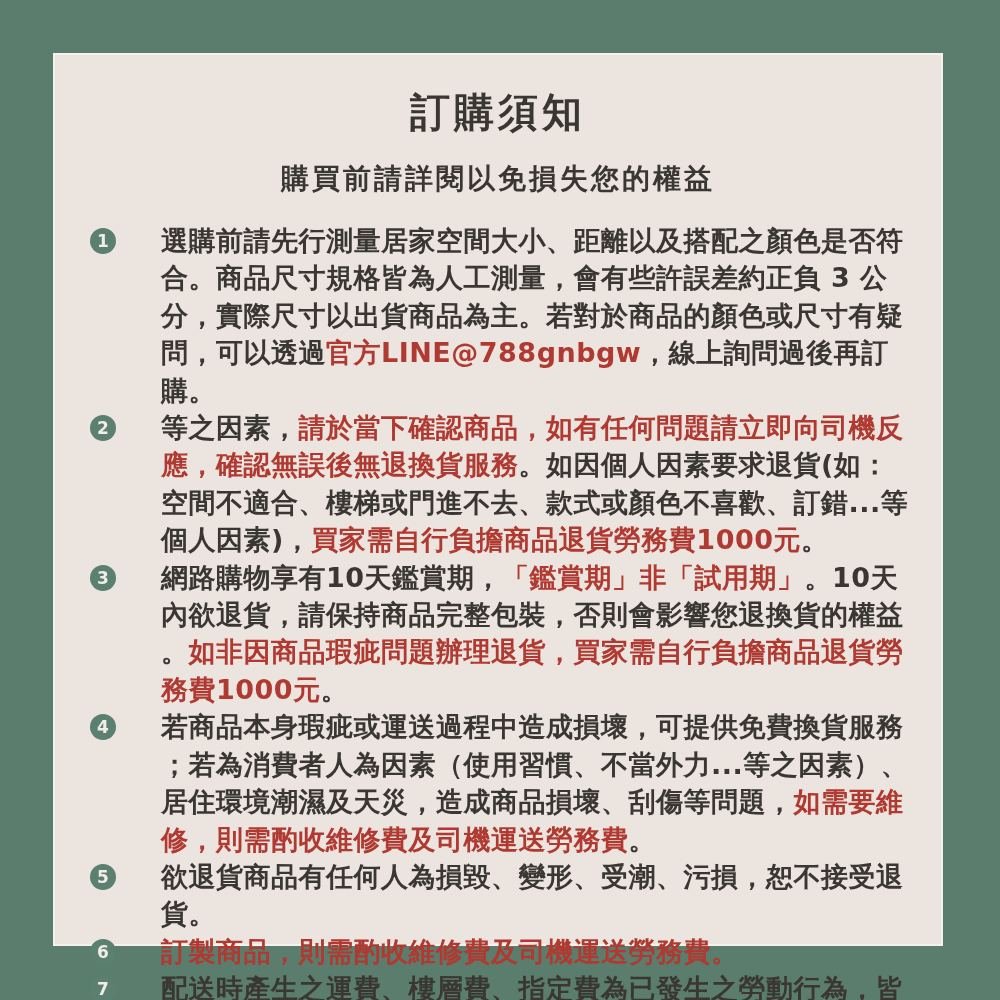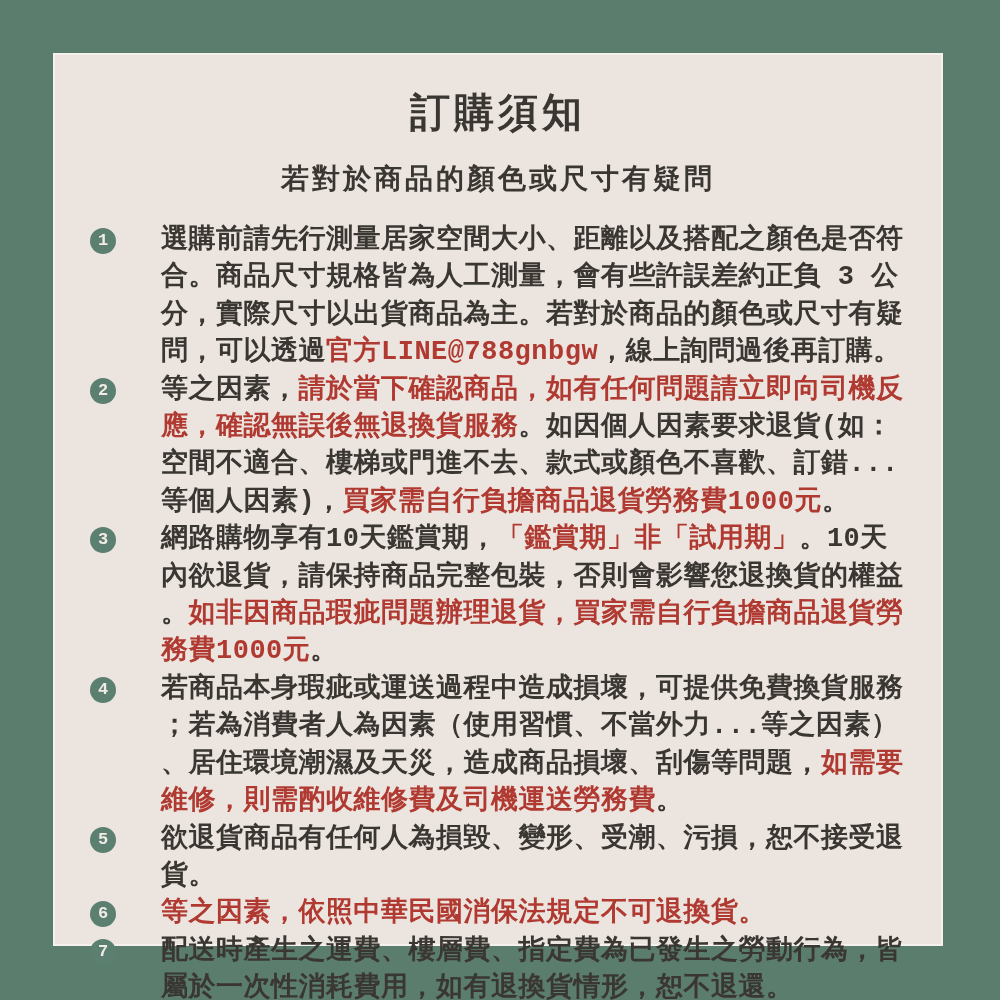--- a/index.html
+++ b/index.html
@@ -1,15 +1,15 @@
 <!DOCTYPE html>
 <html style="--bg-green: #5b7d6d; --panel-cream: #ece5df; --panel-edge: #f6f1ec; --text-dark: #3a3733; --accent-red: #b03a31; --badge-green: #5b7f70; --badge-number: #f2ece6;"><head>
 <meta charset="utf-8">
 <style>
-  * { margin: 0; padding: 0; box-sizing: border-box; font-family: Liberation Mono, monospace; }
+  * { margin: 0; padding: 0; box-sizing: border-box; }
   html, body {
     width: 1000px; height: 1000px;
     font-family: "DejaVu Sans", sans-serif;
     overflow: hidden;
   }
   .frame {
     position: relative;
     width: 1000px; height: 1000px;
     background: var(--bg-green, #5b7d6d);
   }
@@ -70,21 +70,21 @@
   }
   .seg-red { color: var(--accent-red, #b03a31); }
   .seg-default { color: var(--text-dark, #3a3733); }
 </style>
 </head>
 <body>
 
 <div class="frame">
   <div class="panel">
     <h1 class="title">訂購須知</h1>
-    <h2 class="subtitle">若對於商品的顏色或尺寸有疑問</h2>
+    <h2 class="subtitle">購買前請詳閱以免損失您的權益</h2>
     <div class="notice-list">
         <div class="notice-item">
           <span class="badge">1</span>
           <div class="notice-text"><span class="seg-default">選購前請先行測量居家空間大小、距離以及搭配之顏色是否符合。商品尺寸規格皆為人工測量，會有些許誤差約正負 3 公分，實際尺寸以出貨商品為主。若對於商品的顏色或尺寸有疑問，可以透過</span><span class="seg-red">官方LINE@788gnbgw</span><span class="seg-default">，線上詢問過後再訂購。</span></div>
         </div>
         <div class="notice-item">
           <span class="badge">2</span>
           <div class="notice-text"><span class="seg-default">等之因素，</span><span class="seg-red">請於當下確認商品，如有任何問題請立即向司機反應，確認無誤後無退換貨服務</span><span class="seg-default">。如因個人因素要求退貨(如：空間不適合、樓梯或門進不去、款式或顏色不喜歡、訂錯...等個人因素)，</span><span class="seg-red">買家需自行負擔商品退貨勞務費1000元</span><span class="seg-default">。</span></div>
         </div>
         <div class="notice-item">
@@ -94,21 +94,21 @@
         <div class="notice-item">
           <span class="badge">4</span>
           <div class="notice-text"><span class="seg-default">若商品本身瑕疵或運送過程中造成損壞，可提供免費換貨服務；若為消費者人為因素（使用習慣、不當外力...等之因素）、居住環境潮濕及天災，造成商品損壞、刮傷等問題，</span><span class="seg-red">如需要維修，則需酌收維修費及司機運送勞務費</span><span class="seg-default">。</span></div>
         </div>
         <div class="notice-item">
           <span class="badge">5</span>
           <div class="notice-text"><span class="seg-default">欲退貨商品有任何人為損毀、變形、受潮、污損，恕不接受退貨。</span></div>
         </div>
         <div class="notice-item">
           <span class="badge">6</span>
-          <div class="notice-text"><span class="seg-red">等之因素，依照中華民國消保法規定不可退換貨。</span></div>
+          <div class="notice-text"><span class="seg-red">訂製商品，則需酌收維修費及司機運送勞務費。</span></div>
         </div>
         <div class="notice-item">
           <span class="badge">7</span>
           <div class="notice-text"><span class="seg-default">配送時產生之運費、樓層費、指定費為已發生之勞動行為，皆屬於一次性消耗費用，如有退換貨情形，恕不退還。</span></div>
         </div>
       </div>
   </div>
 </div>
 
 </body></html>

